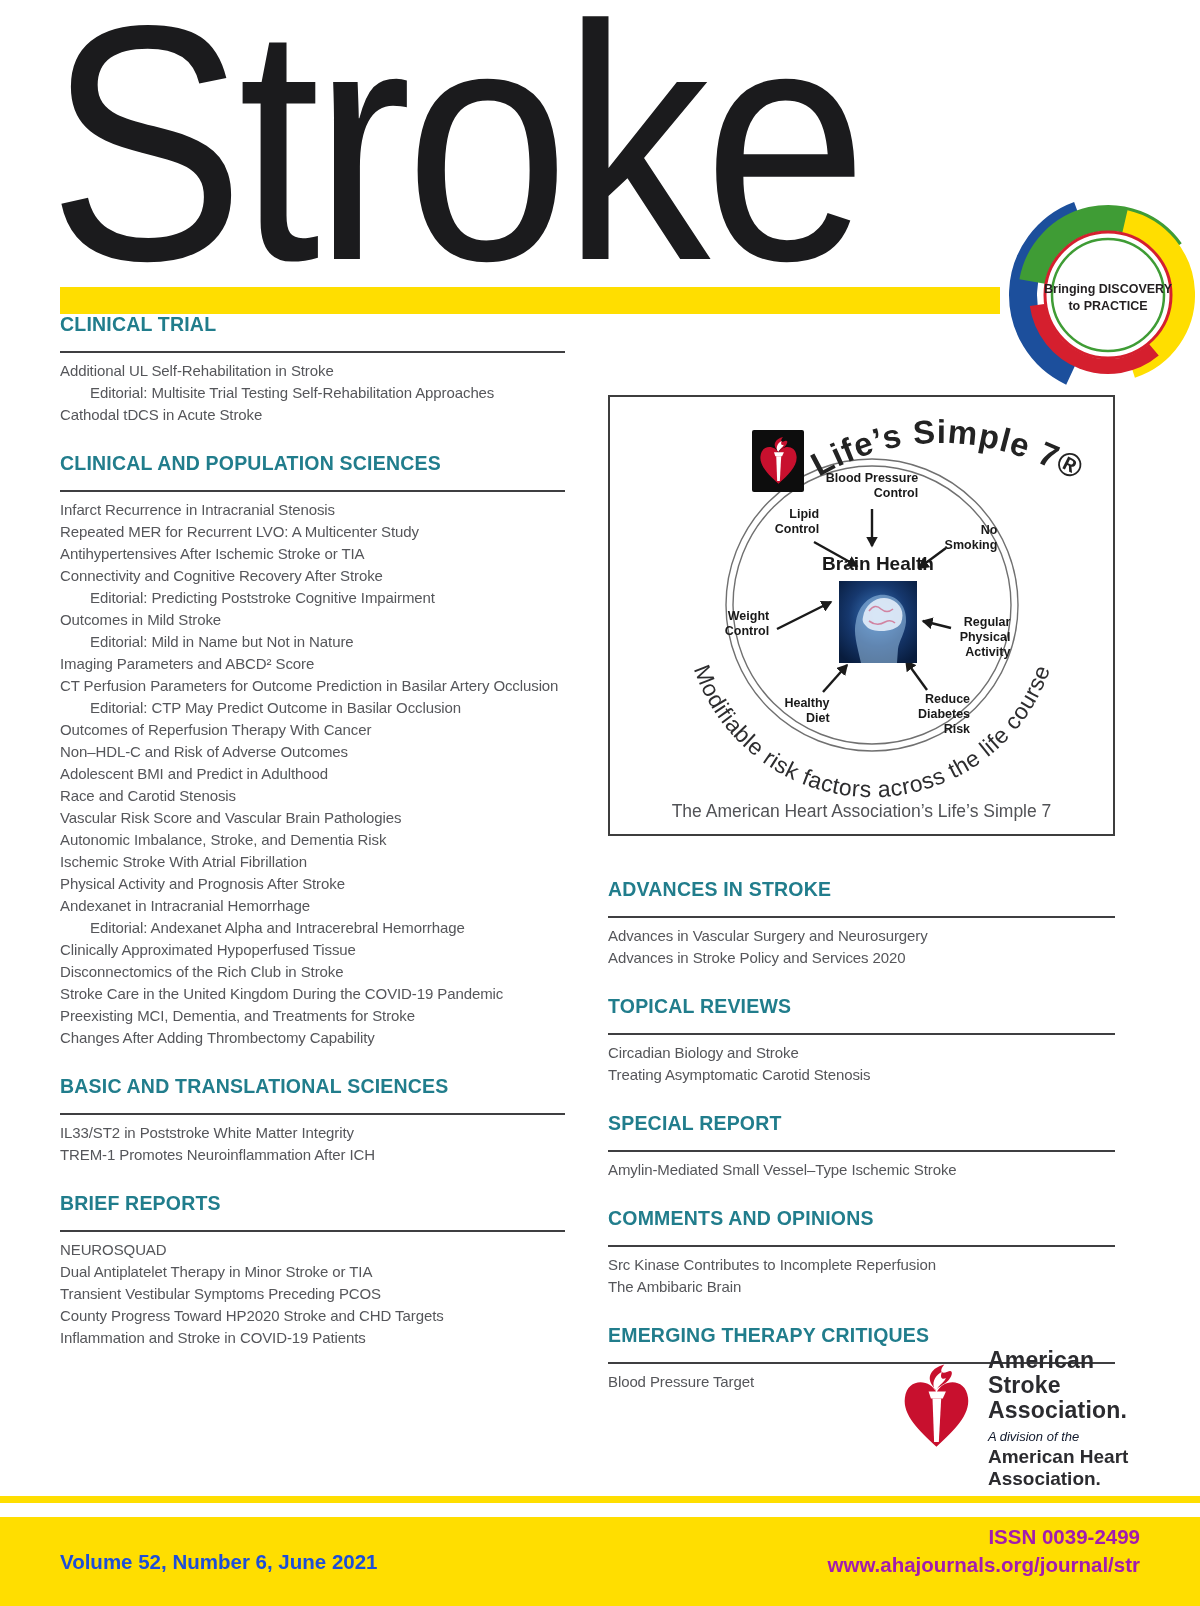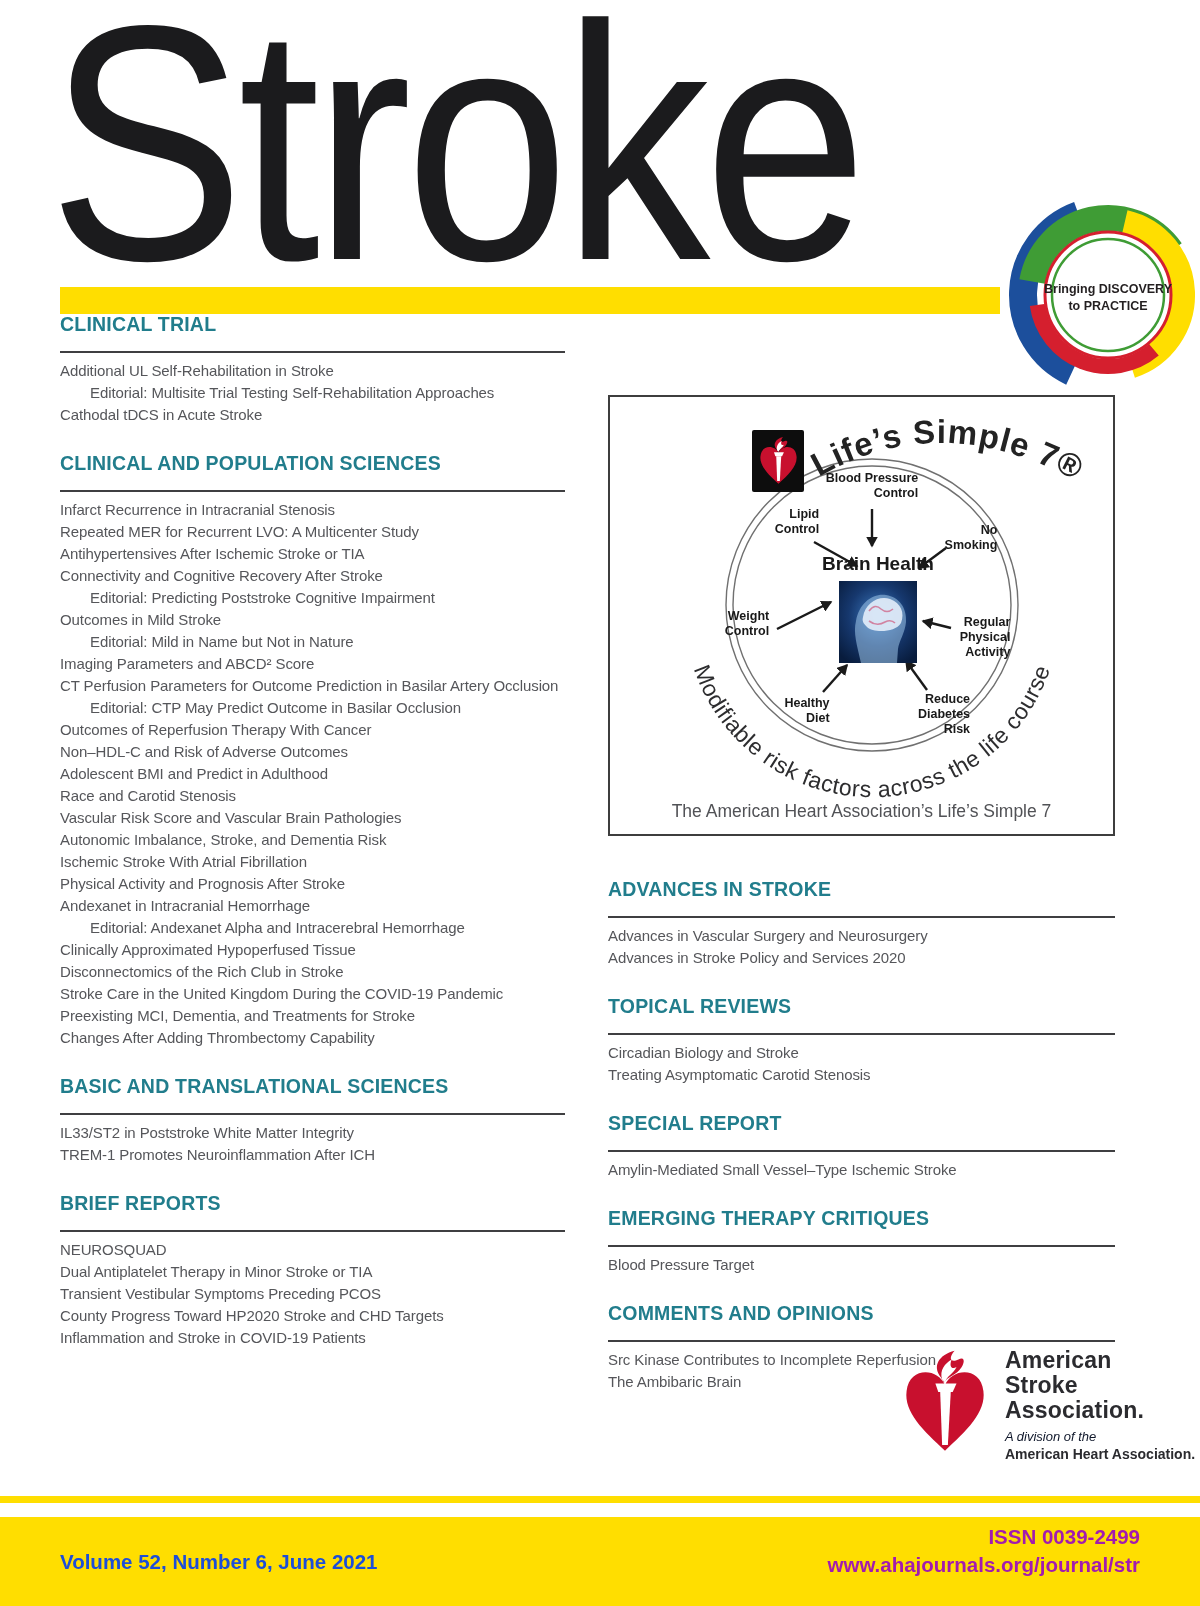--- a/index.html
+++ b/index.html
@@ -35,25 +35,25 @@
   .figure-box{position:relative;width:503px;height:437px;border:2px solid #3E3E3E;margin-bottom:42px;background:#fff;}
   .fig-art{position:absolute;left:0;top:0;}
   .fig-label{
     position:absolute;transform:translateX(-50%);text-align:right;
     font-size:12.5px;font-weight:700;line-height:15px;color:#191919;white-space:pre-line;
   }
   .fig-label.bh{font-size:19px;}
   .fig-caption{position:absolute;left:0;width:100%;top:404px;text-align:center;font-size:17.5px;color:#515256;}
 
   
-  .asa{position:absolute;left:897px;top:1330px;display:flex;align-items:flex-end;}
+  .asa{position:absolute;left:897px;top:1330px;display:flex;align-items:center;}
   .asa-text{margin-left:12px;padding-top:18px;}
   .asa-name{font-size:23px;font-weight:700;color:#2B2B2F;line-height:25px;letter-spacing:0.2px;}
   .asa-div1{font-style:italic;font-size:13px;color:#0f172a;margin-top:6px;}
-  .asa-div2{font-size:14px;font-weight:700;color:#2B2B2F;margin-top:2px;}
+  .asa-div2{font-size:19px;font-weight:700;color:#2B2B2F;margin-top:2px;}
 
   
   .footer-line{position:absolute;left:0;top:1496px;width:1200px;height:7px;background:#FFDE00;}
   .footer-band{position:absolute;left:0;top:1517px;width:1200px;height:89px;background:#FFDE00;}
   .footer-volume{position:absolute;left:60px;top:33px;font-size:20.5px;font-weight:700;color:#1d4ed8;}
   .footer-right{position:absolute;right:60px;top:6px;text-align:right;font-size:20.5px;font-weight:700;color:#a21caf;line-height:28px;}
 </style>
 </head>
 <body>
 
@@ -224,30 +224,30 @@
           <div class="toc-item">Treating Asymptomatic Carotid Stenosis</div>
         </div>
       </div>
       <div class="toc-section">
         <div class="sec-title">SPECIAL REPORT</div>
         <div class="toc-list">
           <div class="toc-item">Amylin-Mediated Small Vessel–Type Ischemic Stroke</div>
         </div>
       </div>
       <div class="toc-section">
-        <div class="sec-title">EMERGING THERAPY CRITIQUES</div>
-        <div class="toc-list">
-          <div class="toc-item">Blood Pressure Target</div>
-        </div>
-      </div>
-      <div class="toc-section">
         <div class="sec-title">COMMENTS AND OPINIONS</div>
         <div class="toc-list">
           <div class="toc-item">Src Kinase Contributes to Incomplete Reperfusion</div>
           <div class="toc-item">The Ambibaric Brain</div>
+        </div>
+      </div>
+      <div class="toc-section">
+        <div class="sec-title">EMERGING THERAPY CRITIQUES</div>
+        <div class="toc-list">
+          <div class="toc-item">Blood Pressure Target</div>
         </div>
       </div>
     </div>
 </div>
 
 <div class="asa">
   <svg width="96" height="112" viewBox="0 0 100 115">
     <path d="M50 36 C43 18 13 16 10 42 C7 64 28 84 50 104 C72 84 93 64 90 42 C87 16 57 18 50 36 Z" fill="#C8102E"></path>
     <path d="M46 28 C36 16 44 4 60 0 C53 8 56 13 64 9 C72 5 71 15 63 22 C56 27 51 29 49 33 Z" fill="#C8102E"></path>
     <path d="M40 34 L62 34 L58 43 L43 43 Z" fill="#ffffff"></path>

